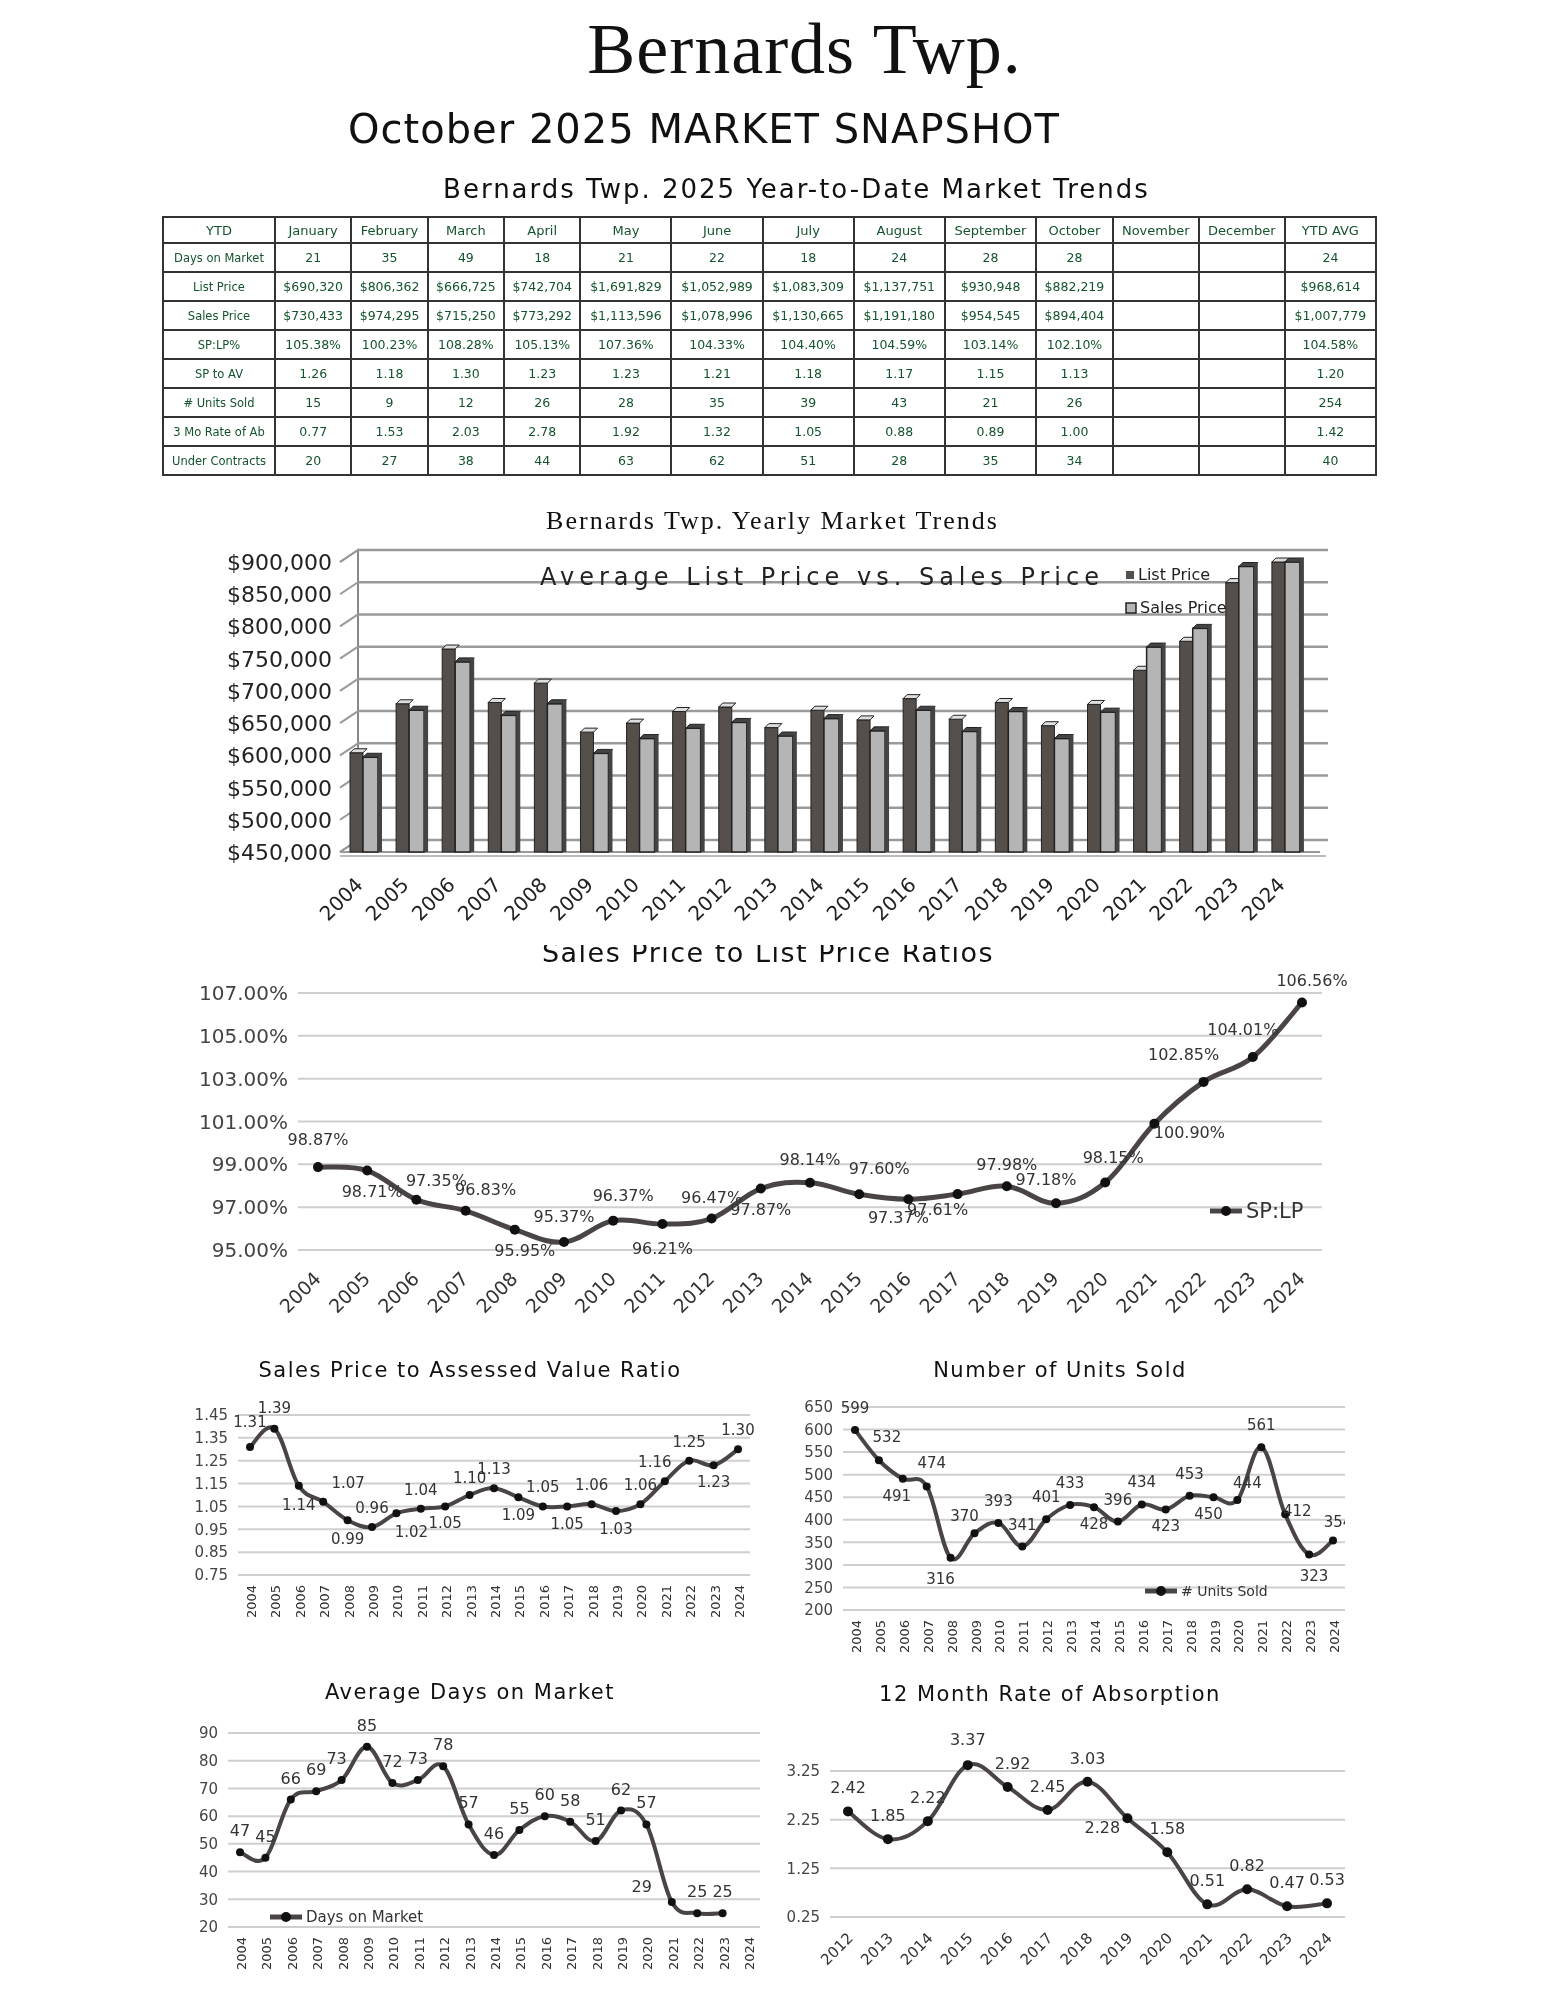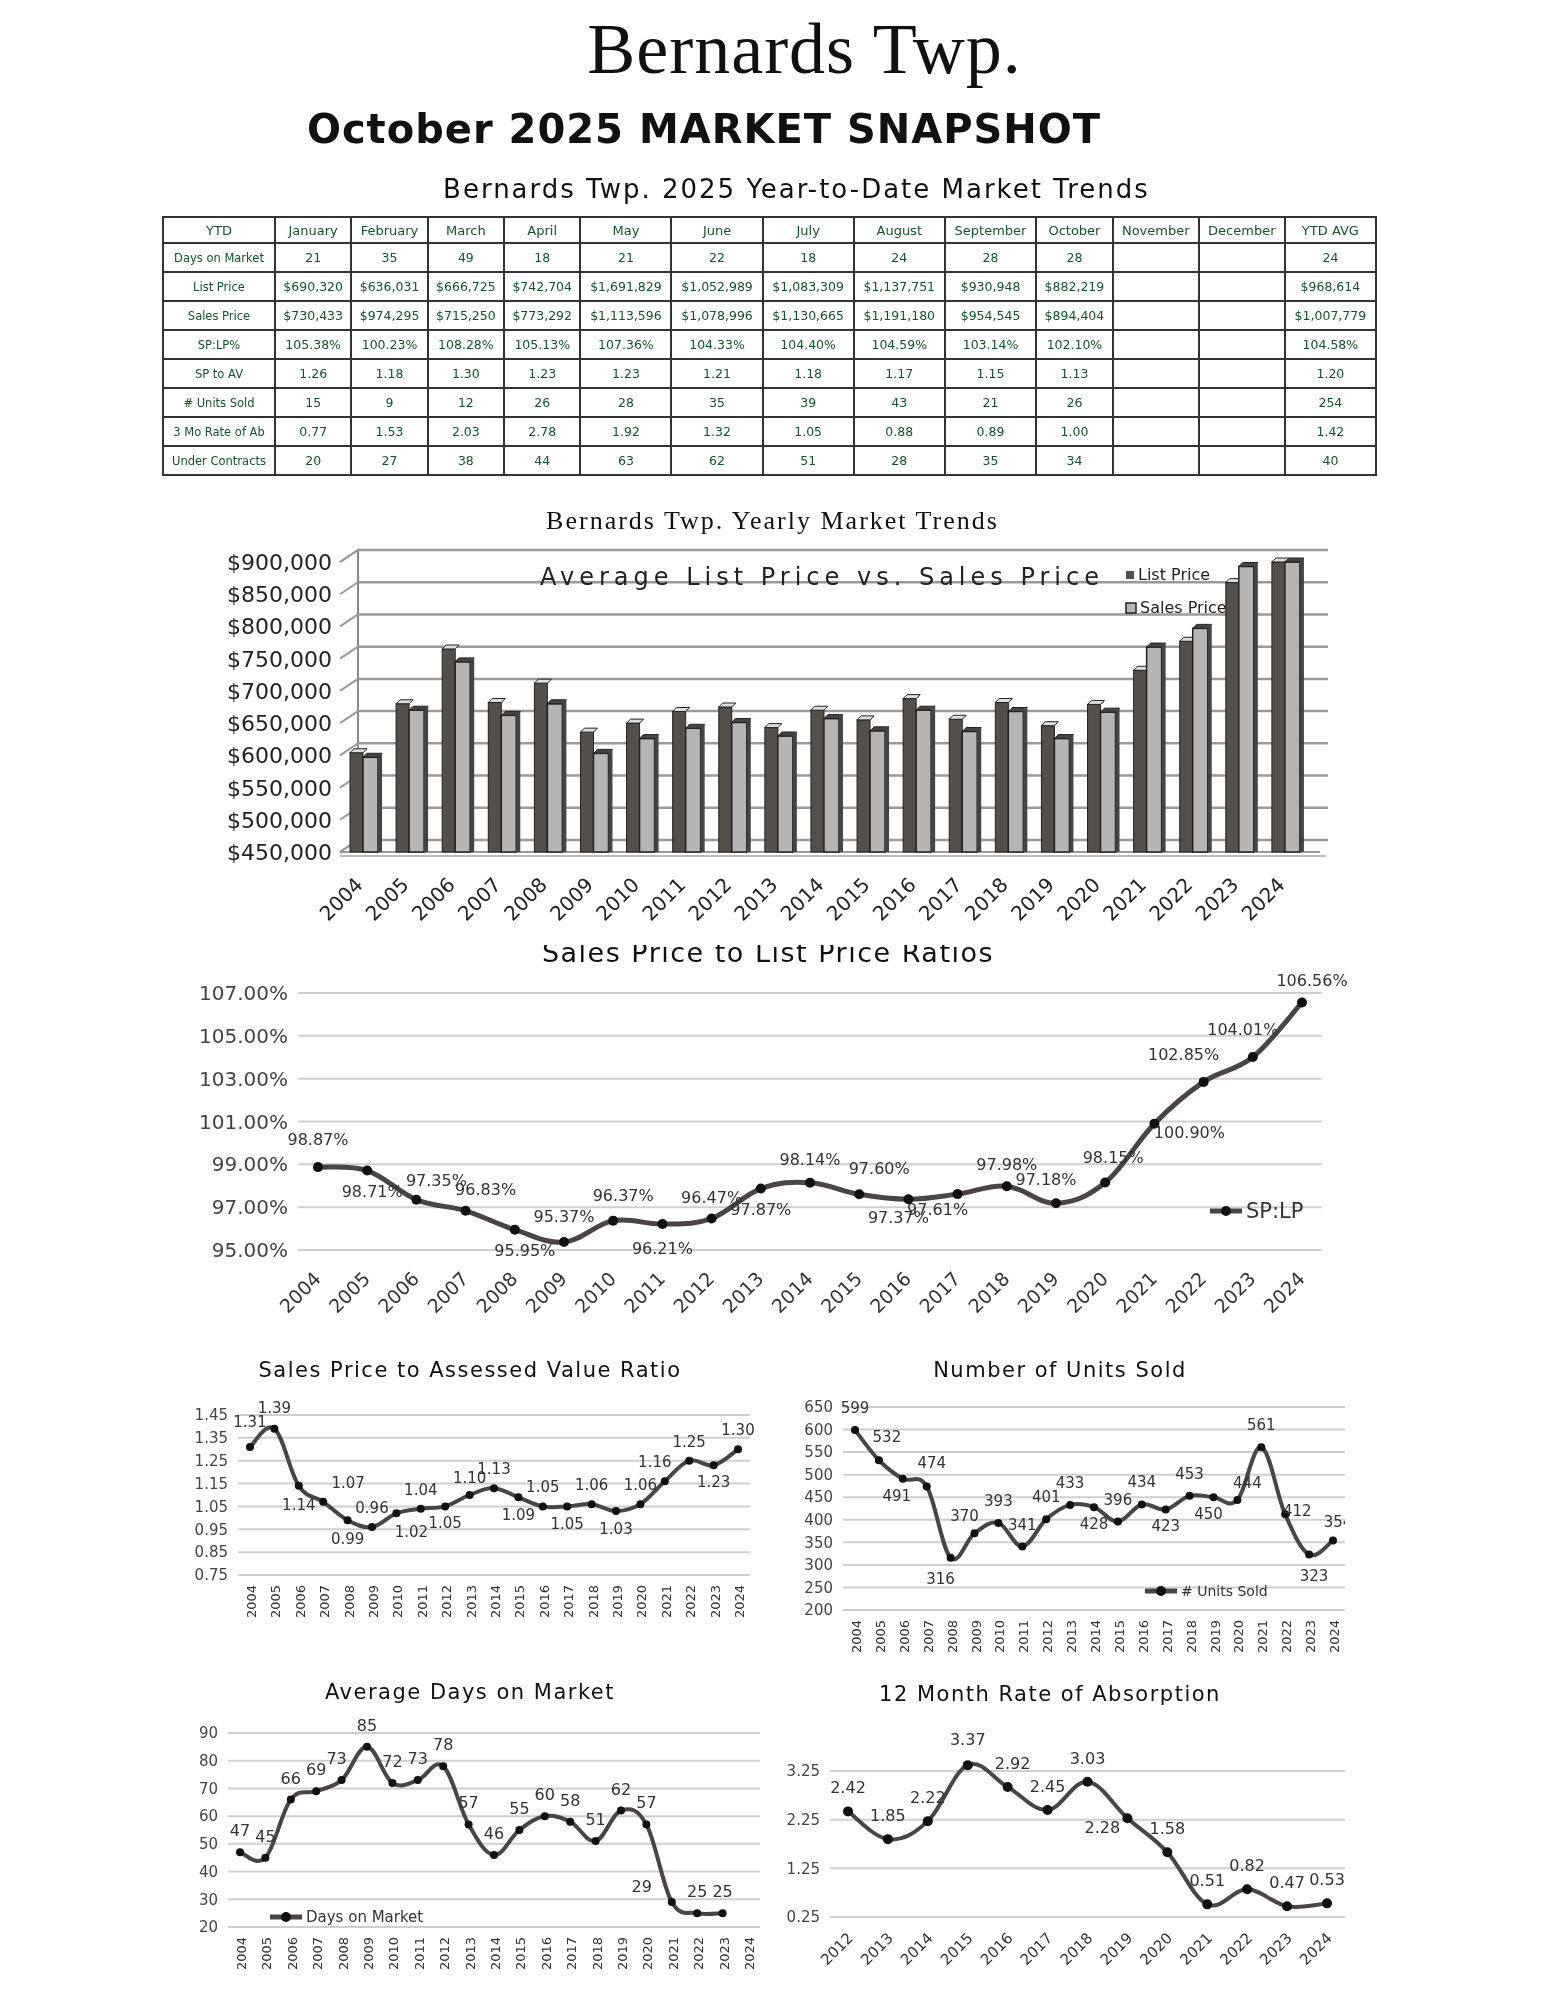--- a/index.html
+++ b/index.html
@@ -1,18 +1,18 @@
 <!DOCTYPE html>
 <html><head>
 <meta charset="utf-8">
 <style>
   html, body { margin:0; padding:0; background:#ffffff; }
   body { width:1545px; height:2000px; position:relative; overflow:hidden; font-family:"Liberation Sans", sans-serif; color:#111; }
   .title-main { position:absolute; left:0; width:1545px; top:8px; text-align:center; font-family:"Liberation Serif", serif; font-size:72px; letter-spacing:1px; font-weight:normal;padding-left:32px; }
-  .title-sub { position:absolute; left:0; width:1408px; top:106px; text-align:center; font-family:"DejaVu Sans", sans-serif; font-weight:bold; font-size:40px; letter-spacing:1px; }
+  .title-sub { position:absolute; left:0; width:1408px; top:106px; text-align:center; font-family:"DejaVu Sans", sans-serif; font-weight:normal; font-size:40px; letter-spacing:1px; }
   .section-title { position:absolute; left:0; width:1545px; text-align:center; font-family:"DejaVu Sans", sans-serif; font-size:26px; letter-spacing:2px; }
   table.ytd { position:absolute; left:162px; top:216px; width:1215px; border-collapse:collapse; font-family:"DejaVu Sans", sans-serif; font-size:12.5px; color:#14532d; }
   table.ytd td, table.ytd th { border:2px solid #333; text-align:center; padding:0; font-weight:normal; }
   table.ytd th { height:24px; font-size:13px; }
   table.ytd td { height:27px; }
   table.ytd td.rowlabel { width:110px; font-size:11.5px; }
   svg text { font-family:"DejaVu Sans", sans-serif; }
   .chart { position:absolute; }
 </style>
 </head>
@@ -54,21 +54,21 @@
         <td>24</td>
         <td>28</td>
         <td>28</td>
         <td></td>
         <td></td>
         <td>24</td>
       </tr>
       <tr>
         <td class="rowlabel">List Price</td>
         <td>$690,320</td>
-        <td>$636,031</td>
+        <td>$806,362</td>
         <td>$666,725</td>
         <td>$742,704</td>
         <td>$1,691,829</td>
         <td>$1,052,989</td>
         <td>$1,083,309</td>
         <td>$1,137,751</td>
         <td>$930,948</td>
         <td>$882,219</td>
         <td></td>
         <td></td>

